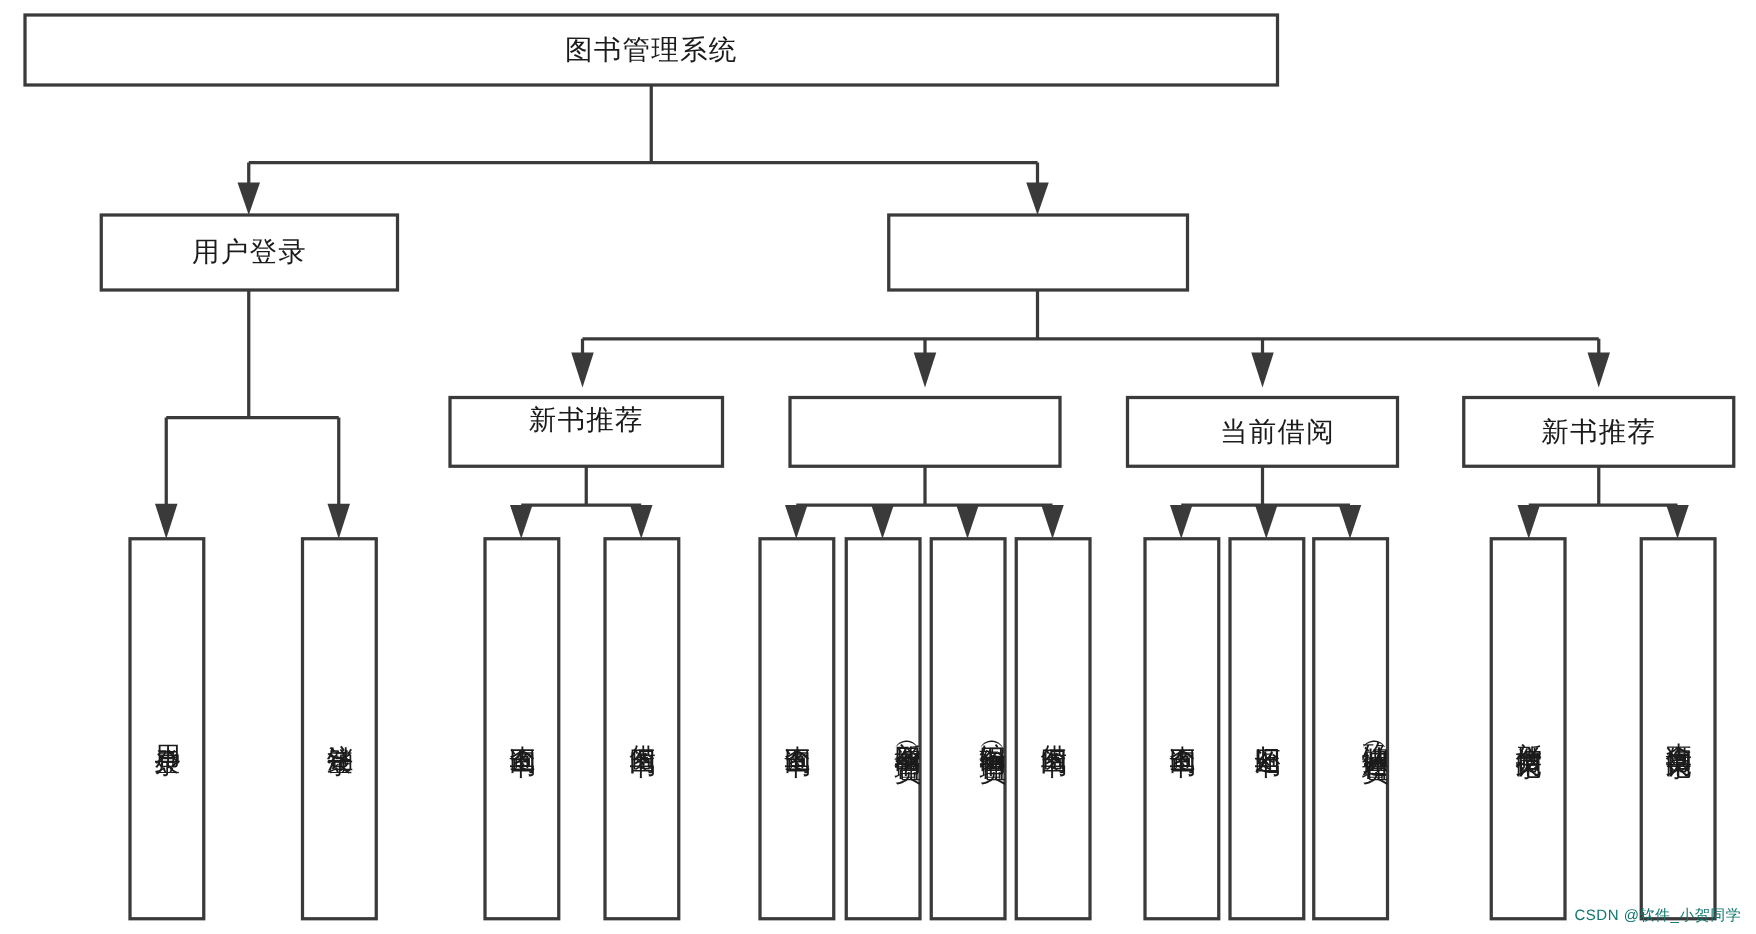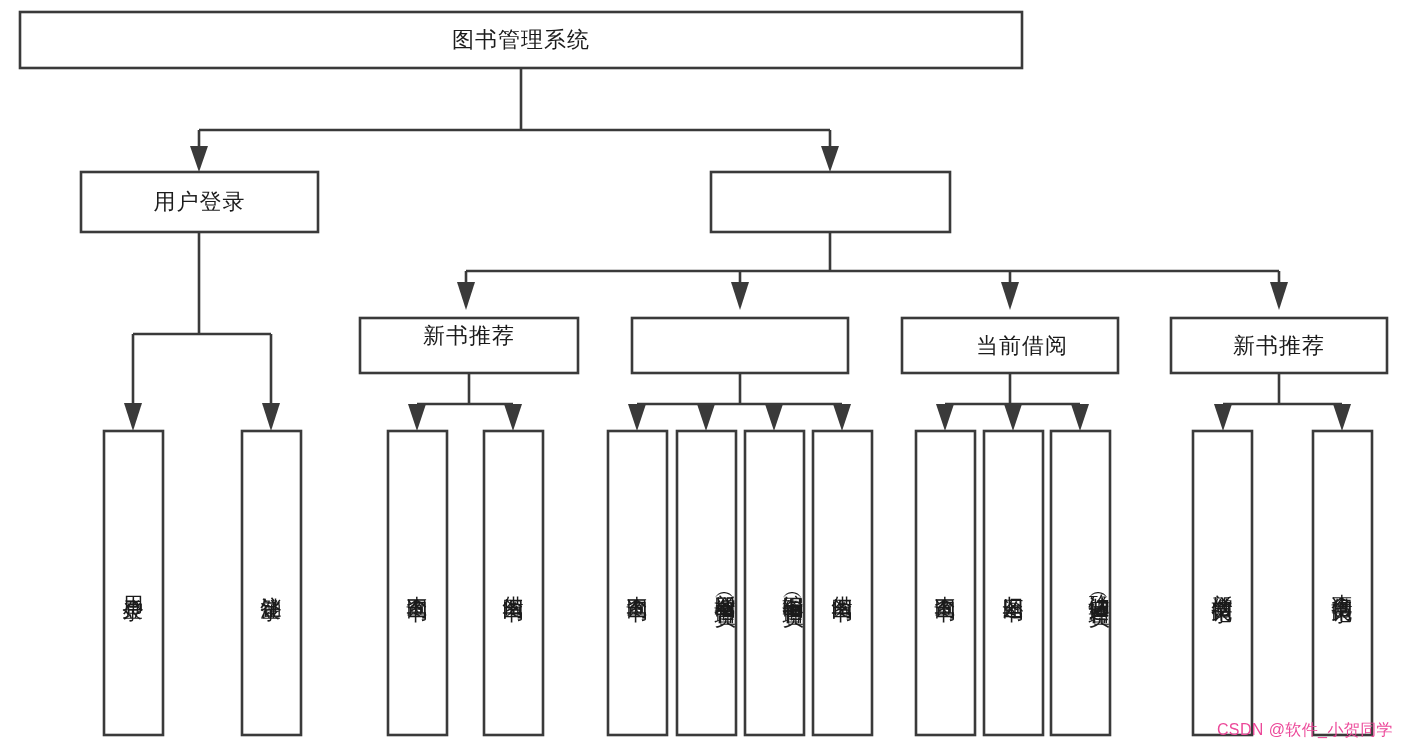--- a/index.html
+++ b/index.html
@@ -39,22 +39,22 @@
   }
   .arrow-head {
     fill: #3a3a3a;
     stroke: none;
   }
   .watermark-text {
     position: absolute;
     right: 12px;
     bottom: 6px;
     font-family: "Liberation Sans", "DejaVu Sans", sans-serif;
-    font-size: 16px;
-    color: #ec4899;
+    font-size: 12px;
+    color: #0f766e;
     white-space: nowrap;
     letter-spacing: 0.4px;
     user-select: none;
   }
   .vert-label {
     position: absolute;
     writing-mode: vertical-rl;
     text-orientation: upright;
     font-family: "Liberation Sans", "DejaVu Sans", sans-serif;
     font-size: 21px;

